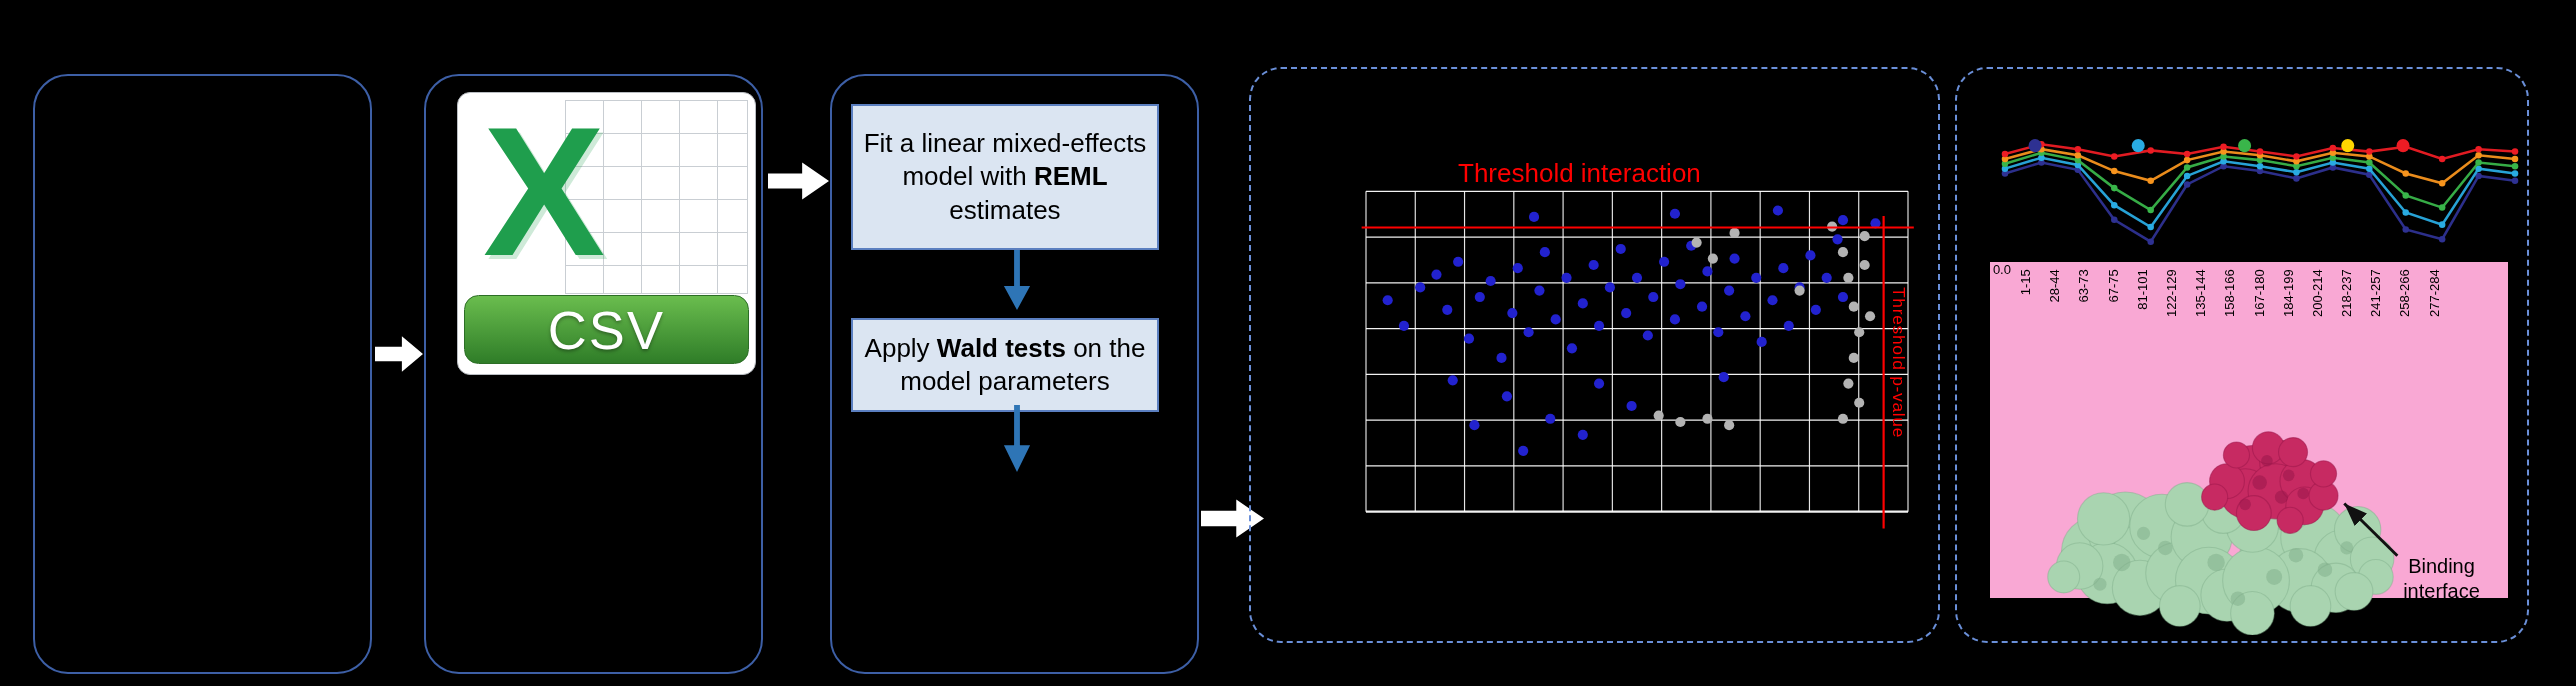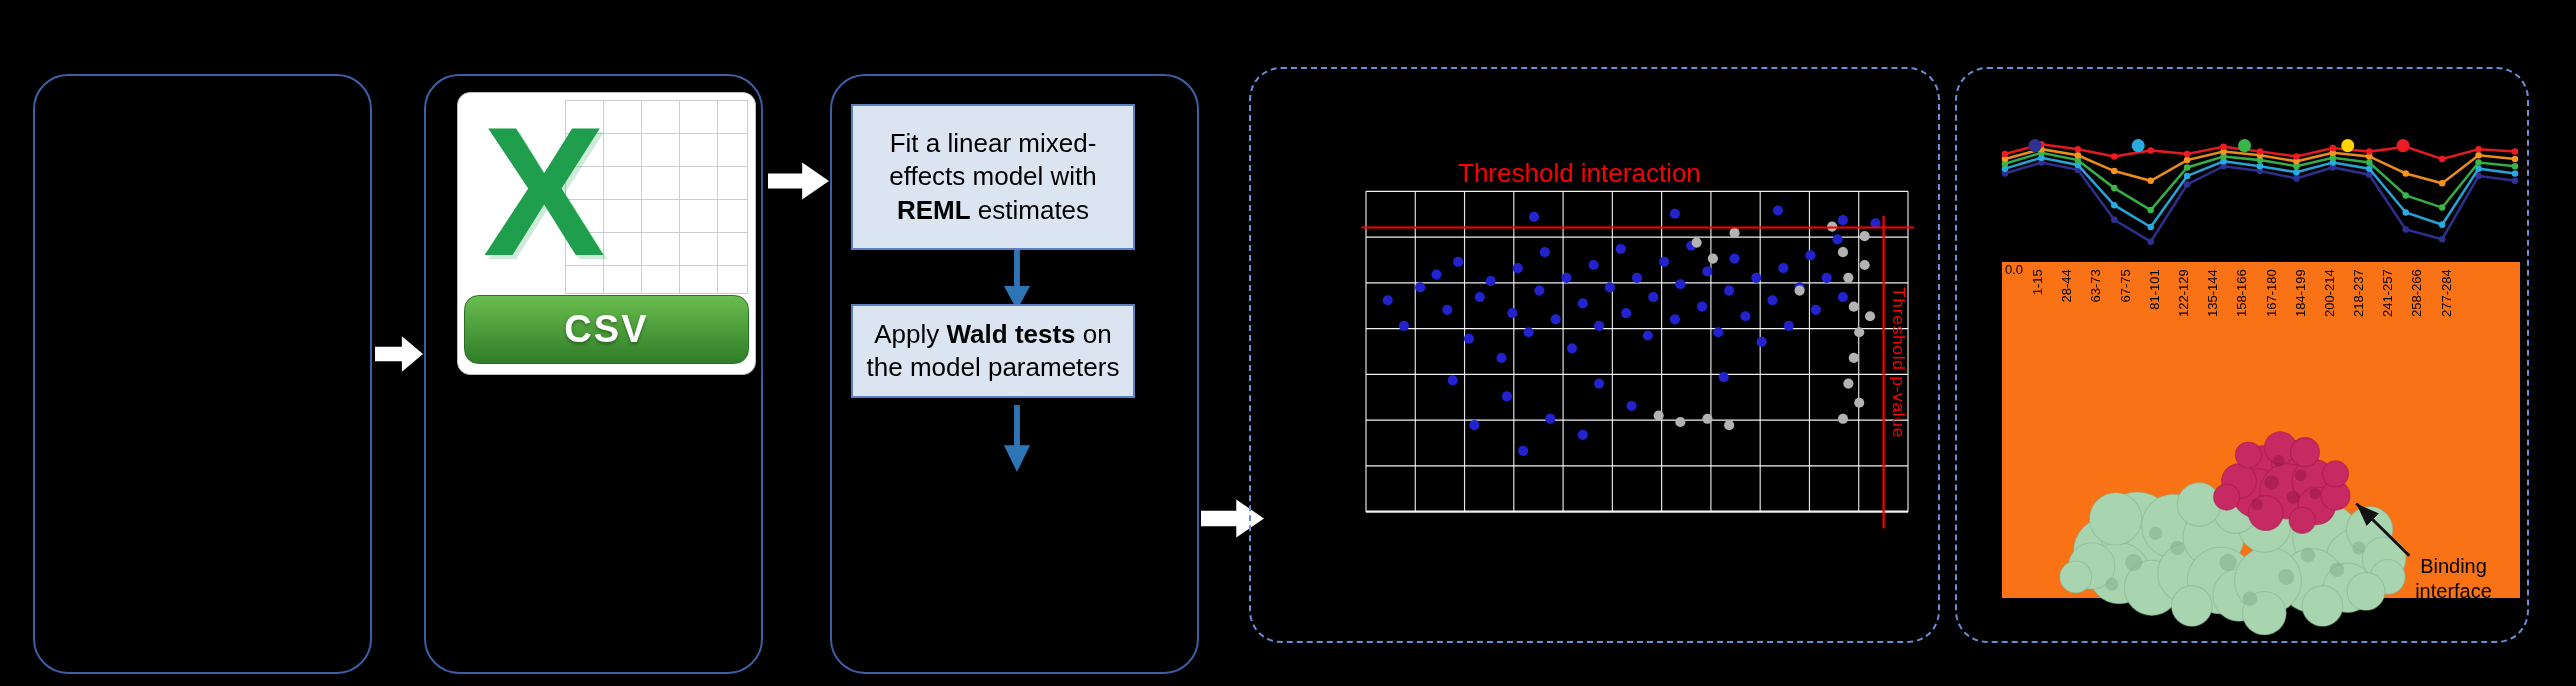--- a/index.html
+++ b/index.html
@@ -27,45 +27,45 @@
             border-radius:13px;border:0.7px solid #b9bdc2;box-shadow:0 4.4px 10.2px rgba(0,0,0,.4)}
   .csv-grid{position:absolute;left:36%;top:2.5%;width:61.5%;height:69%;
             background-image:linear-gradient(#c9ced3 1.5px,transparent 1.5px),
                              linear-gradient(90deg,#c9ced3 1.5px,transparent 1.5px);
             background-size:38px 33px;border-right:1.5px solid #c9ced3;border-bottom:1.5px solid #c9ced3}
   .csv-x{position:absolute;left:0;top:0;width:58%;height:70%;display:flex;align-items:center;
          justify-content:center;font-size:183px;font-weight:bold;color:#1f9e4d;
          text-shadow:3.6px 3.6px 0 rgba(31,158,77,.22)}
   .csv-banner{position:absolute;left:2%;top:72%;width:96%;height:24.5%;border-radius:14.5px;
               background:linear-gradient(180deg,#6abd4e,#2f7d28);border:1.5px solid #2c6e26;
-              display:flex;align-items:center;justify-content:center;color:#fff;font-weight:bold;
-              font-size:38px;letter-spacing:2.2px;text-shadow:0 2.2px 3.6px rgba(0,0,0,.35)}
+              display:flex;align-items:center;justify-content:center;color:#fff;font-weight:normal;
+              font-size:54px;letter-spacing:2.2px;text-shadow:0 2.2px 3.6px rgba(0,0,0,.35)}
 
   
-  .step-box{position:absolute;left:19px;width:284px;background:var(--step-fill);
+  .step-box{position:absolute;left:19px;width:308px;background:var(--step-fill);
             border:2.2px solid var(--step-border);display:flex;align-items:center;justify-content:center;
             text-align:center;font-size:26px;line-height:1.28;padding:4.4px 8.7px}
   .step-text{white-space:pre-line}
   #step-1{top:28px;height:146px}
-  #step-2{top:228px;height:94px}
+  #step-2{top:242px;height:94px}
   #step-3{top:397px;height:140px}
   .down-arrow{position:absolute;left:169px;width:32px}
   #down-arrow-1{top:174px;height:60px}
   #down-arrow-2{top:329px;height:67px}
 
   
   .volcano-title{position:absolute;left:207px;top:89px;color:var(--red);font-size:26px}
   #volcano-plot{position:absolute;left:115px;top:122px;width:542px;height:321px}
   #volcano-svg{overflow:visible;display:block}
   .threshold-p{position:absolute;left:637px;top:218px;color:var(--red);font-size:17.4px;
                writing-mode:vertical-rl;letter-spacing:0.7px}
 
   
   #uptake-svg{position:absolute;left:36px;top:52px;overflow:visible}
-  .whitebox{position:absolute;left:45px;top:193px;width:518px;height:336px;background:#f97316}
+  .whitebox{position:absolute;left:33px;top:193px;width:518px;height:336px;background:#f9a8d4}
   .ytick{position:absolute;left:2.9px;top:0;font-size:13px}
   #peptide-labels{position:absolute;left:0;top:0;width:518px;height:109px}
   .pep{position:absolute;width:94px;height:14.5px;transform:rotate(-90deg);text-align:right;
        font-size:13px;line-height:14.5px;white-space:nowrap}
   .xlabel{position:absolute;left:0;top:109px;width:480px;text-align:center;font-size:19px}
   #structure-svg{position:absolute;left:44px;top:148px}
   #annotation-svg{position:absolute;left:0;top:0;overflow:visible;pointer-events:none}
   .binding-caption{position:absolute;left:384px;top:292px;width:135px;text-align:center;
                    font-size:20px;line-height:1.25}
 </style>

